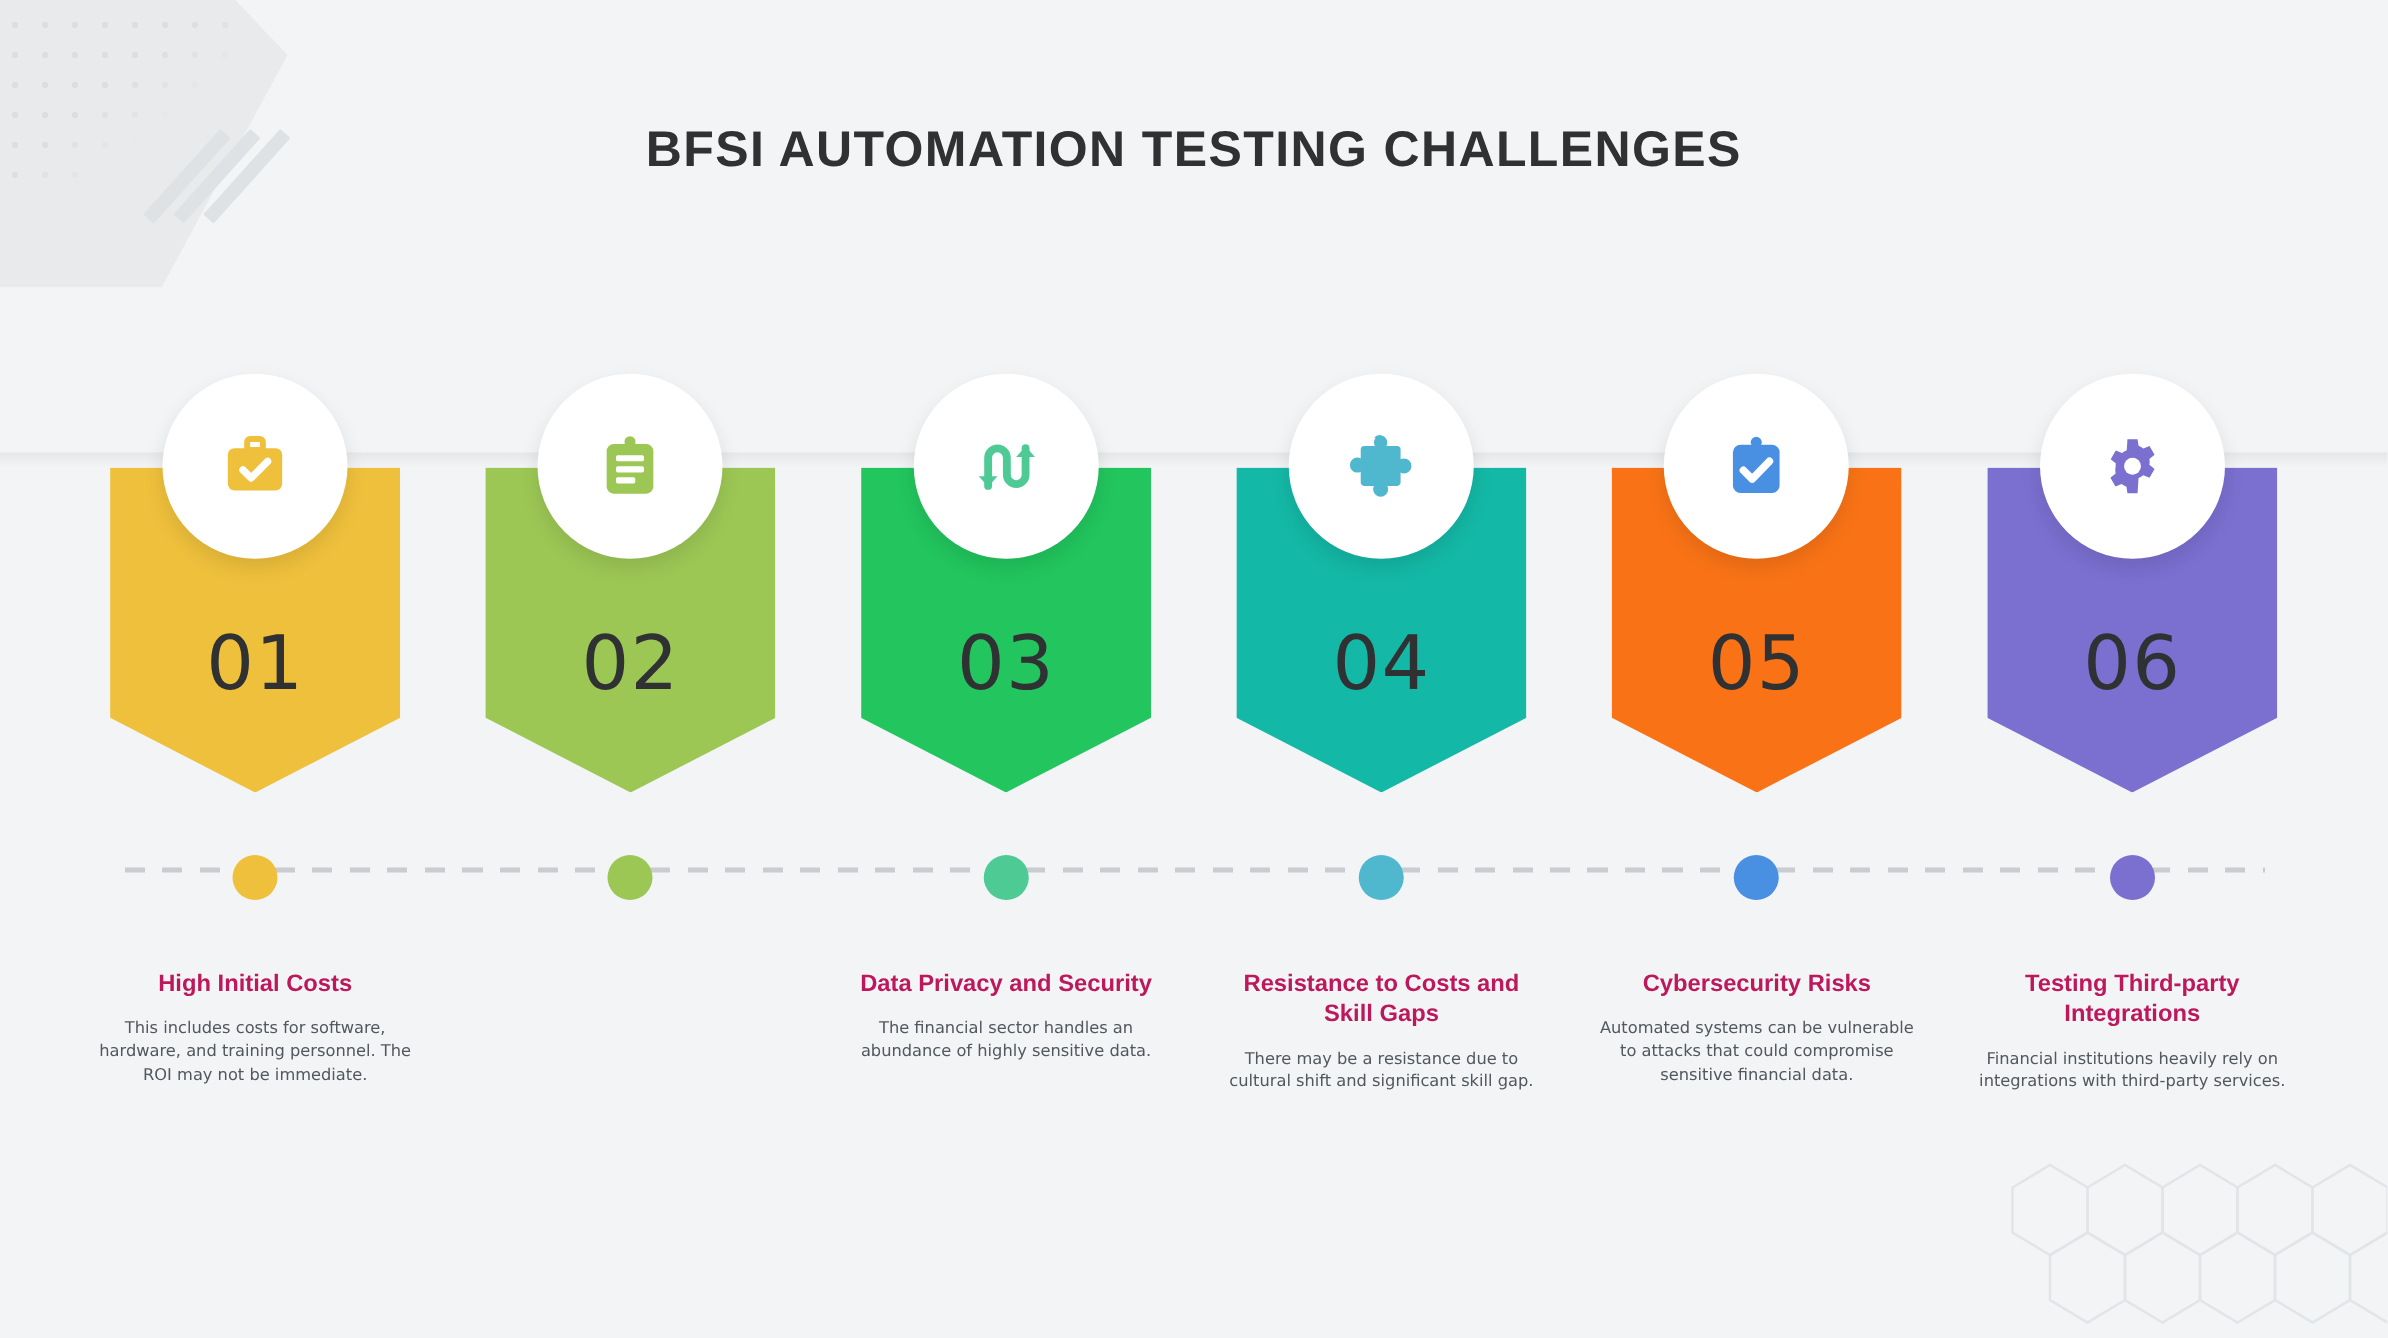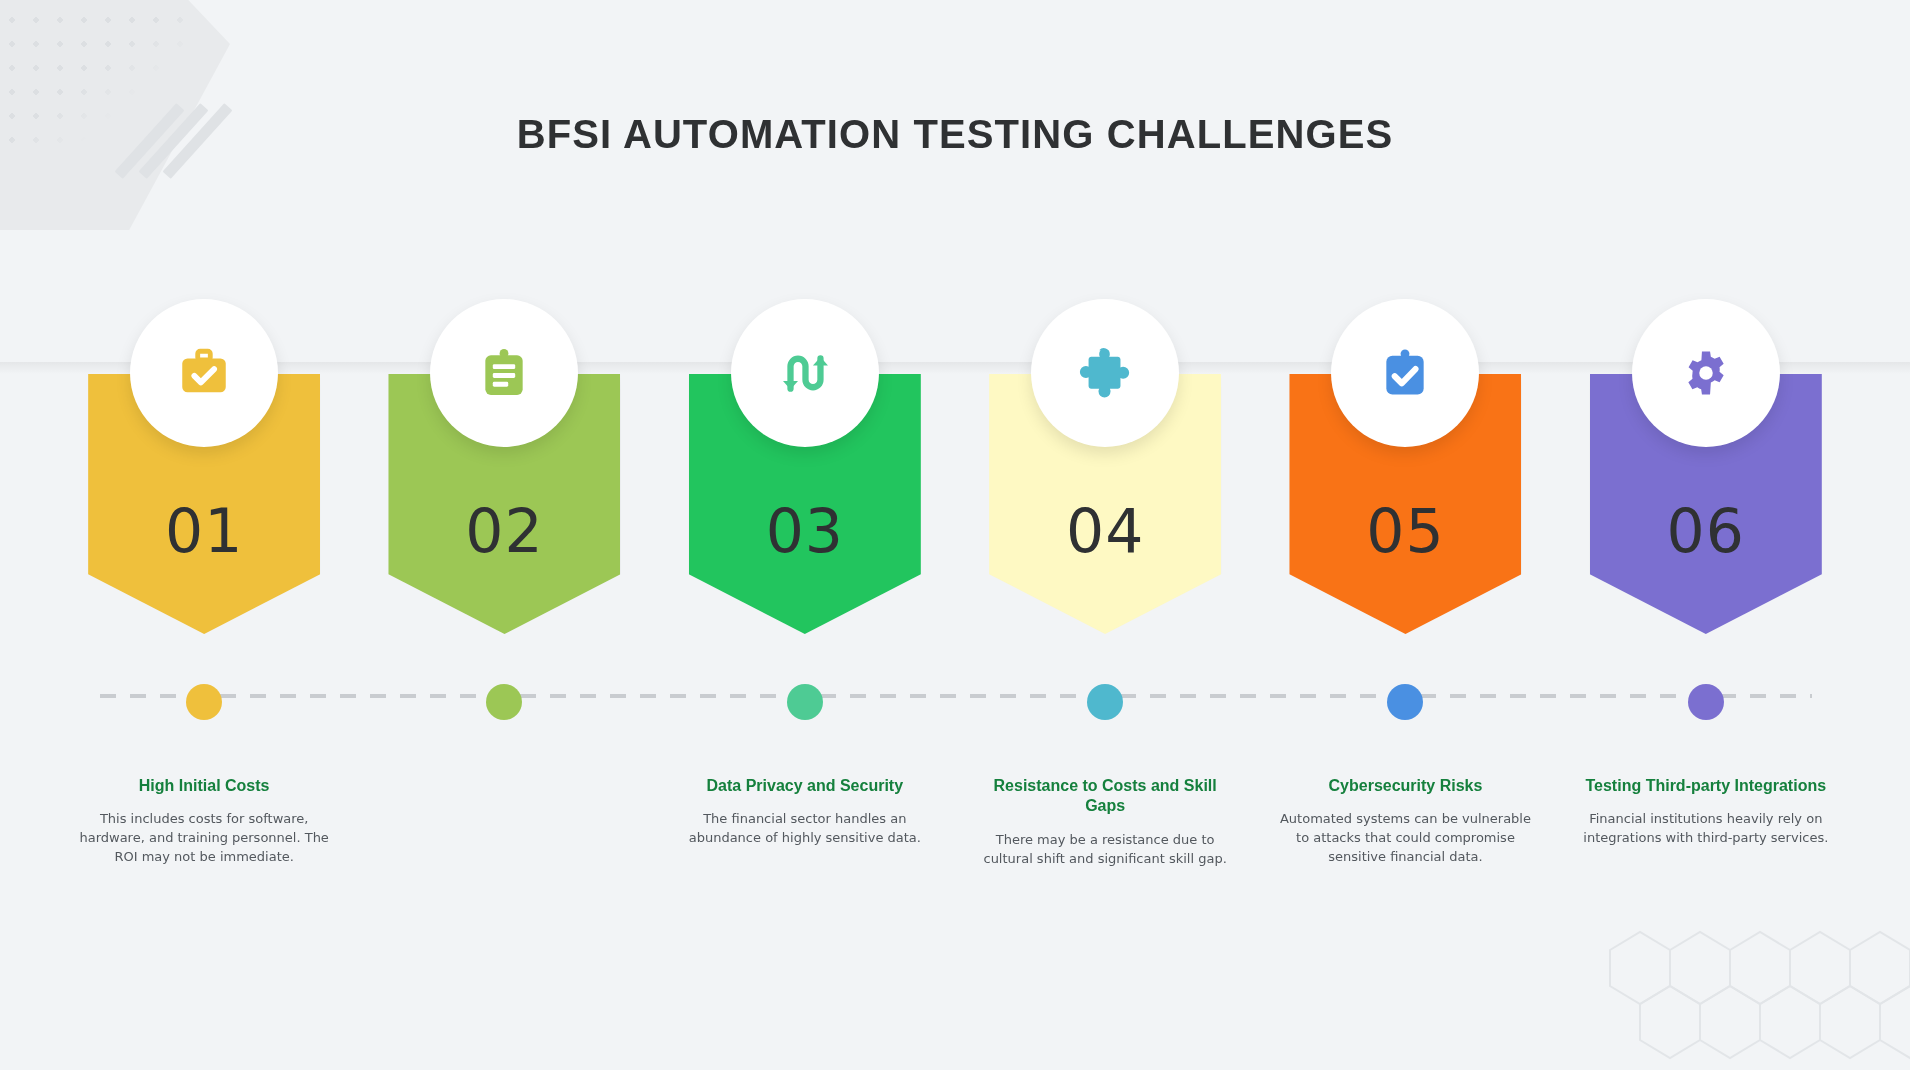--- a/index.html
+++ b/index.html
@@ -48,21 +48,21 @@
 
   #deco-hexgrid-bottomright {
     right: 0px; bottom: 0px;
     width: 330px; height: 160px;
   }
   #deco-hexgrid-bottomright svg { display: block; }
 
   
   #page-title {
     position: absolute;
-    top: 112px; left: 0; width: 100%;
+    top: 98px; left: 0; width: 100%;
     text-align: center;
     font-size: 40px;
     font-weight: 700;
     letter-spacing: 1.1px;
     color: #2f3133;
     font-family: "Liberation Sans", sans-serif;
   }
 
   
   #infographic {
@@ -152,23 +152,23 @@
   
   .text-block {
     position: absolute;
     top: 770px;
     left: 50%;
     transform: translateX(-50%);
     width: 258px;
     text-align: center;
   }
   .item-title {
-    font-size: 16px;
+    font-size: 19px;
     font-weight: 700;
-    color: #15803d;
+    color: #be185d;
     line-height: 1.28;
     font-family: "Liberation Sans", sans-serif;
   }
   .item-desc {
     margin-top: 14px;
     font-size: 13px;
     font-weight: 400;
     color: #53585e;
     line-height: 1.45;
     font-family: "DejaVu Sans", sans-serif;
@@ -262,21 +262,21 @@
         </span>
       </div>
       <div class="timeline-dot" style="background: rgb(78, 203, 148);"></div>
       <div class="text-block">
         <div class="item-title">Data Privacy and Security</div>
         <div class="item-desc">The financial sector handles an abundance of highly sensitive data.</div>
       </div>
     </div>
 
     <div class="column">
-      <div class="banner" style="background: #fef9c3;">
+      <div class="banner" style="background: #14b8a6;">
         <span class="banner-number">04</span>
       </div>
       <div class="icon-bubble">
         <span>
           <svg width="58" height="58" viewBox="0 0 24 24" fill="none">
             <path d="M9.6 2.6a2.5 2.5 0 0 1 4.4 1.6c0 .4-.1.8-.3 1.1h3.6c.6 0 1.1.5 1.1 1.1v3.3c.3-.2.7-.3 1.1-.3a2.5 2.5 0 0 1 0 5c-.4 0-.8-.1-1.1-.3v3.3c0 .6-.5 1.1-1.1 1.1h-3.3c.2.3.3.7.3 1.1a2.5 2.5 0 0 1-5 0c0-.4.1-.8.3-1.1H6.3c-.6 0-1.1-.5-1.1-1.1v-3.6c-.3.2-.7.3-1.1.3a2.5 2.5 0 0 1 0-5c.4 0 .8.1 1.1.3V6.4c0-.6.5-1.1 1.1-1.1h3.6c-.2-.3-.3-.7-.3-1.1 0-.6.2-1.2.6-1.6z" fill="#4FB8CE"></path>
           </svg>
         </span>
       </div>
       <div class="timeline-dot" style="background: rgb(79, 184, 206);"></div>

